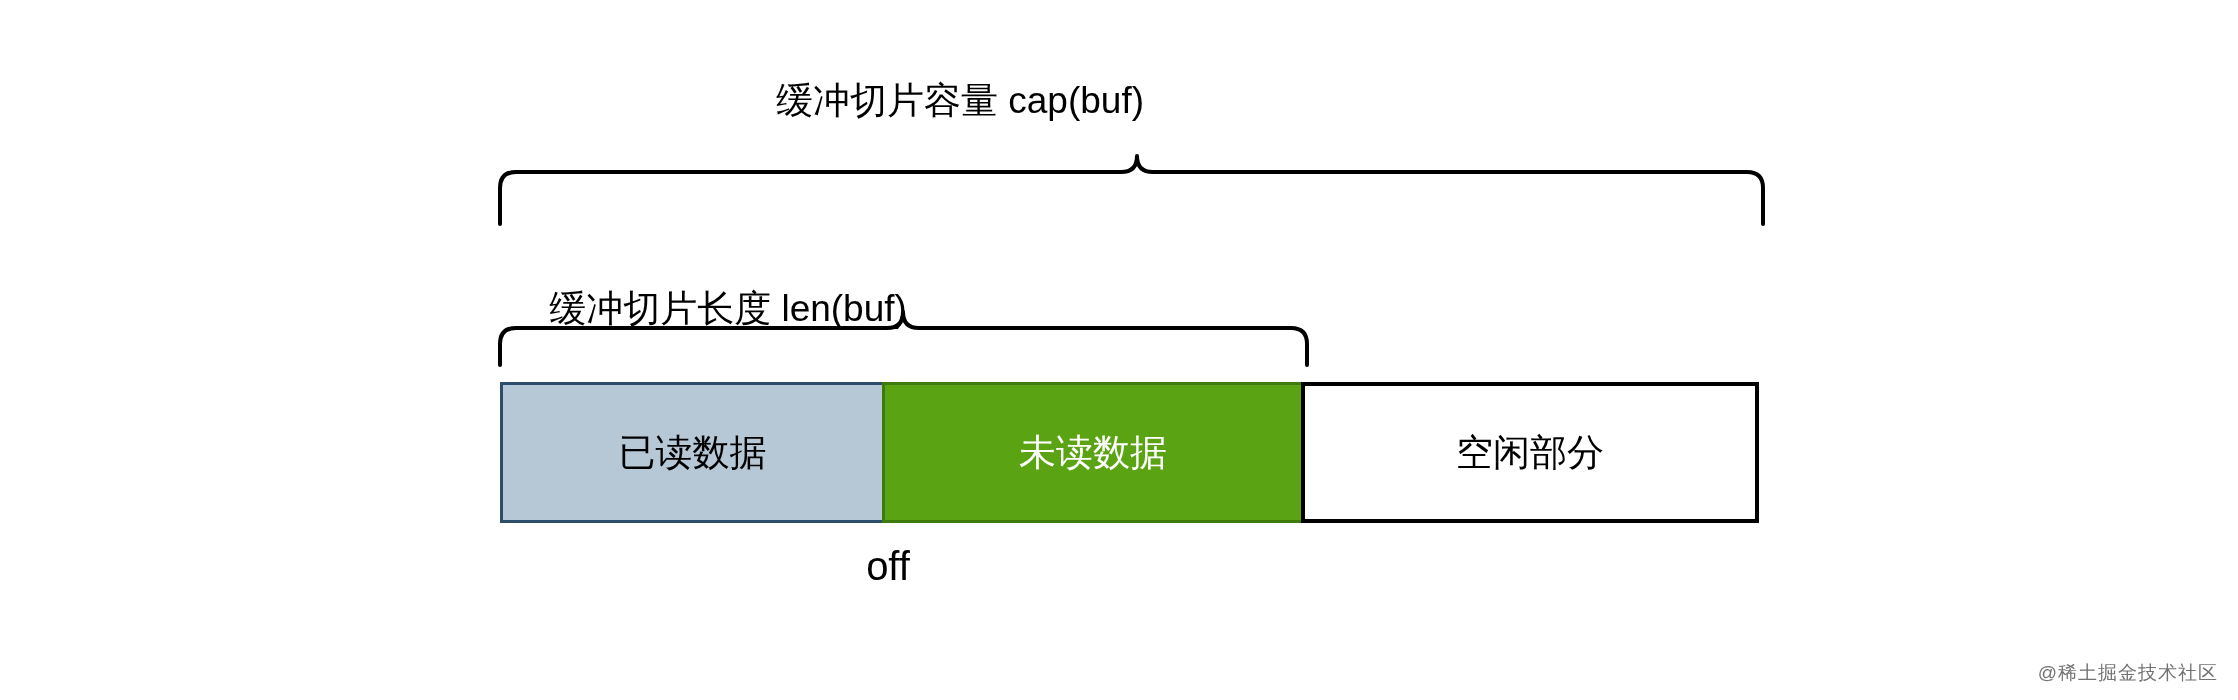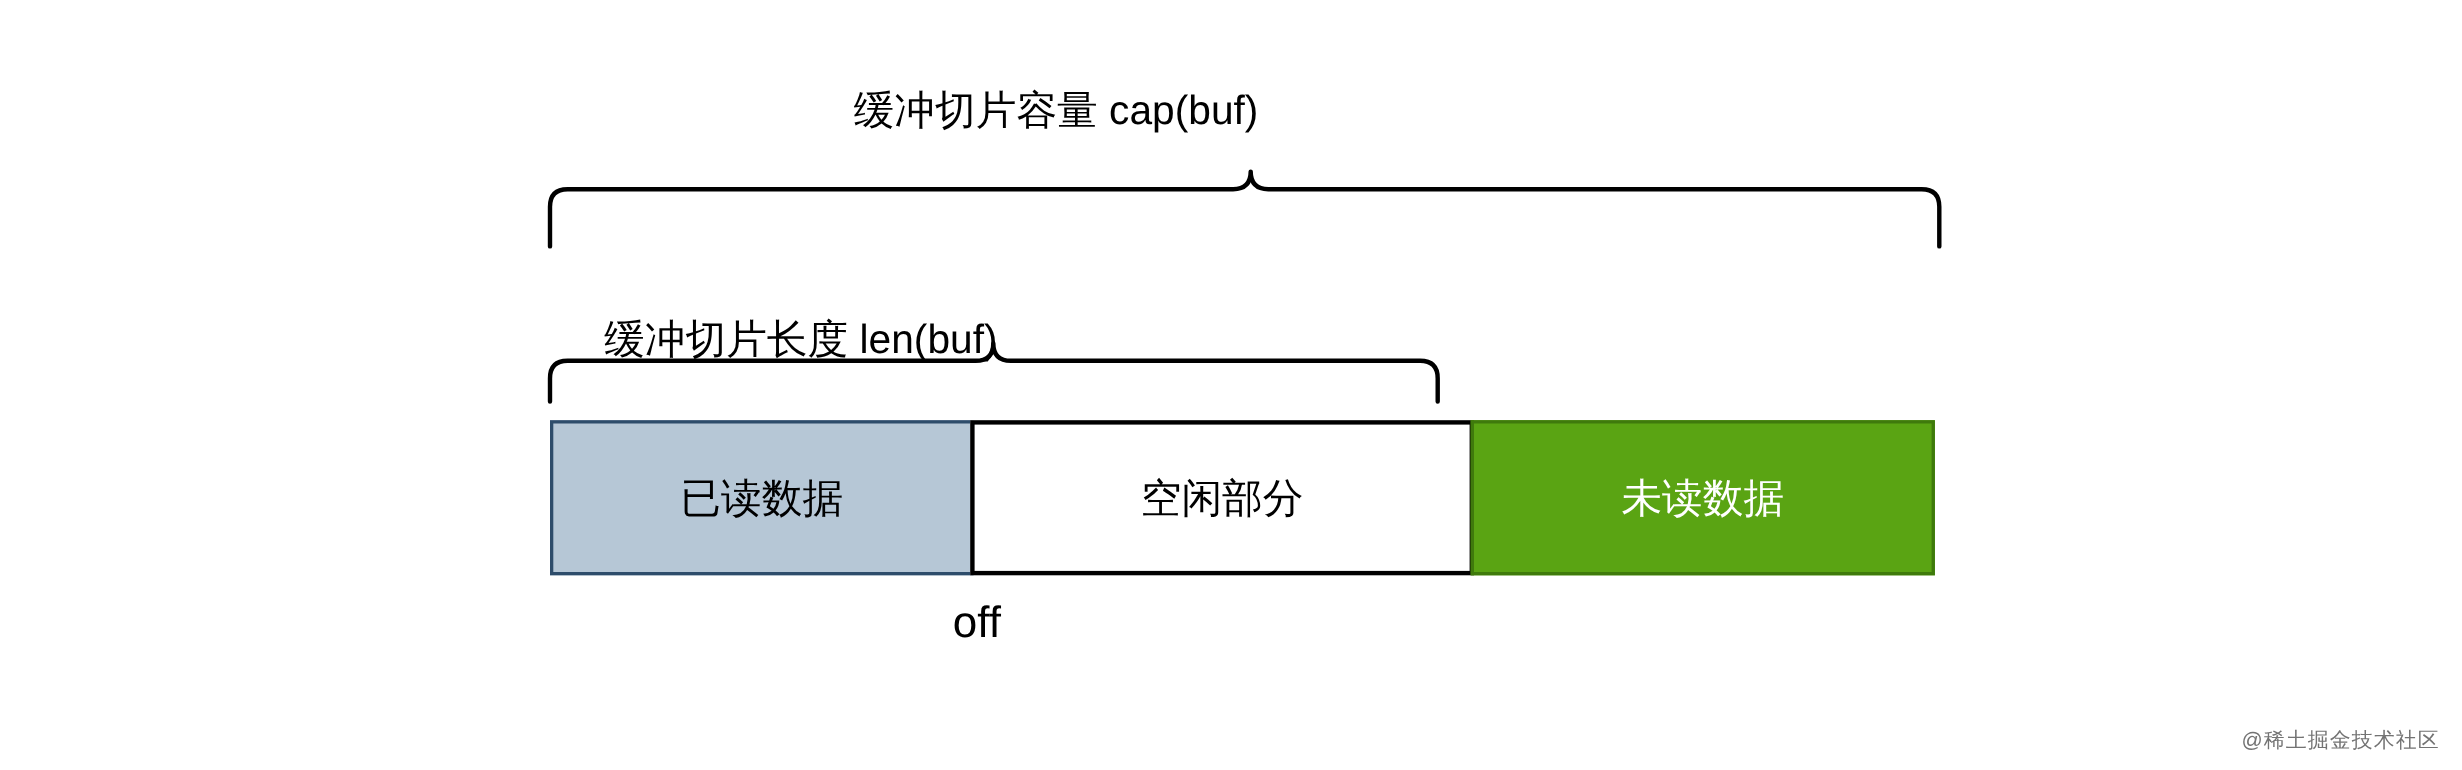--- a/index.html
+++ b/index.html
@@ -139,25 +139,25 @@
   </svg>
 
   <div class="label label-cap">缓冲切片容量 cap(buf)</div>
 
   <div class="label label-len">缓冲切片长度 len(buf)</div>
 
   <div class="buffer-bar">
     <div class="seg seg-read">
       <span>已读数据</span>
     </div>
+    <div class="seg seg-unread">
+      <span>未读数据</span>
+    </div>
     <div class="seg seg-free">
       <span>空闲部分</span>
-    </div>
-    <div class="seg seg-unread">
-      <span>未读数据</span>
     </div>
   </div>
 
   <div class="label label-off">off</div>
 
   <div class="watermark">@稀土掘金技术社区</div>
 
 </div>
 
 </body></html>

